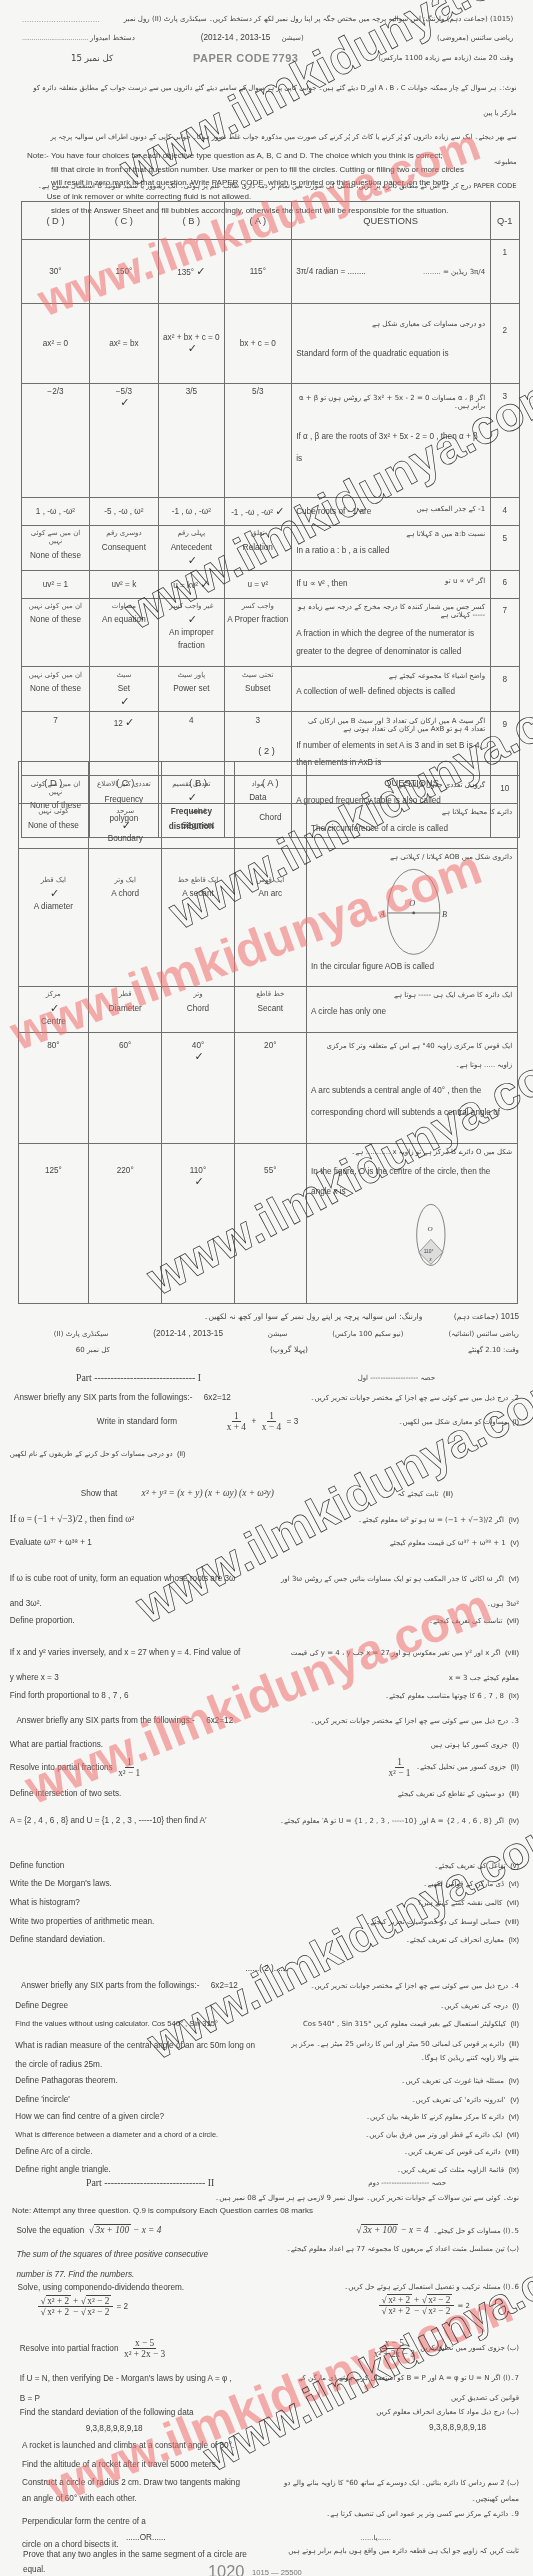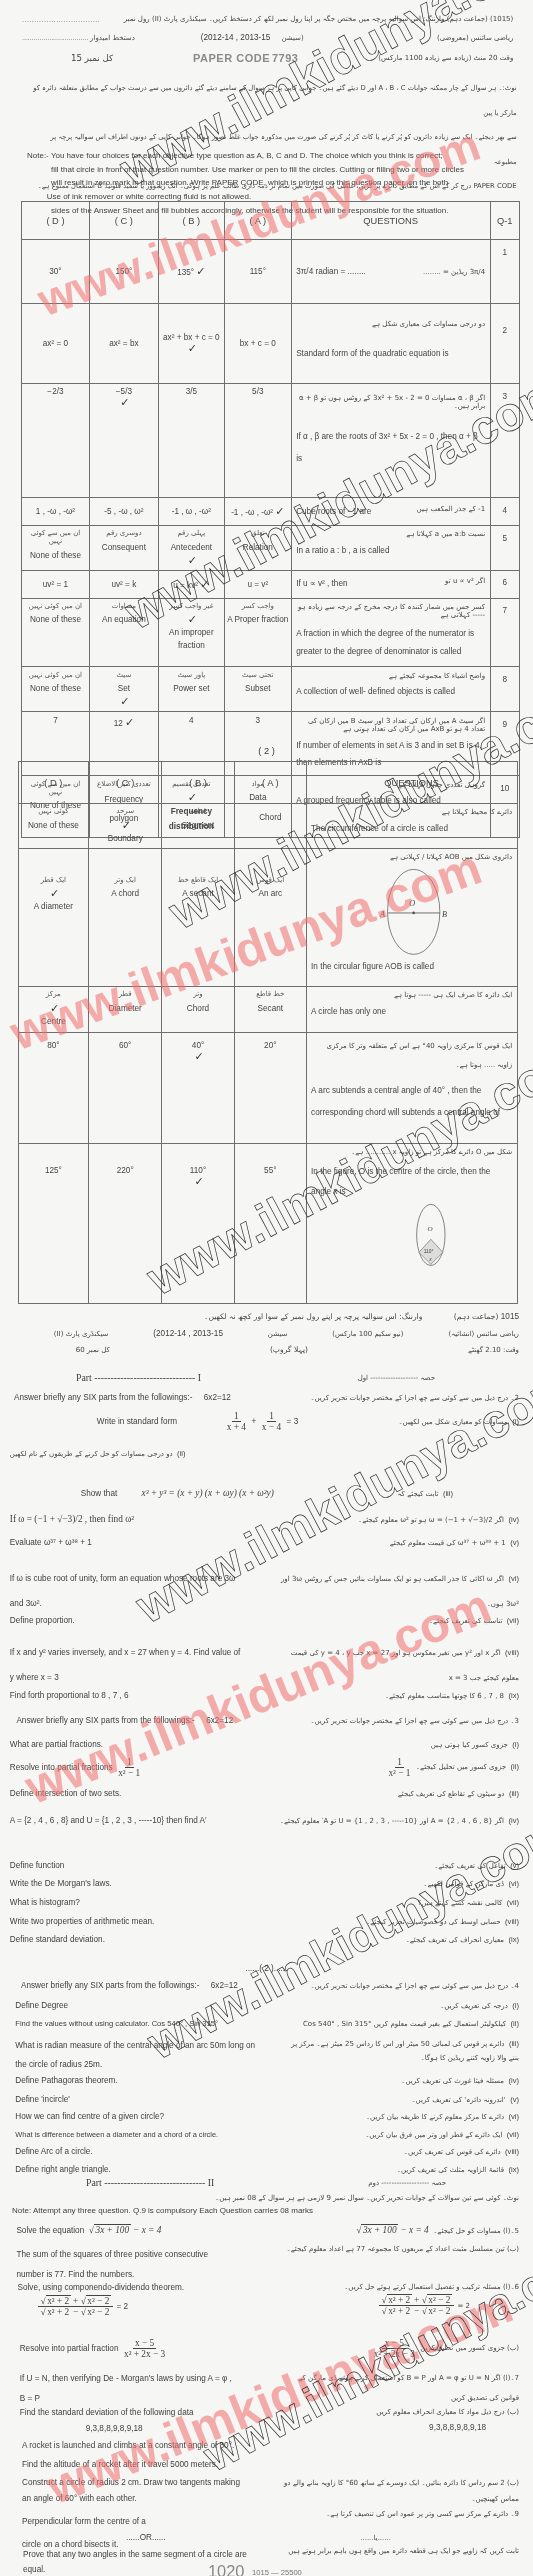--- a/index.html
+++ b/index.html
@@ -561,21 +561,21 @@
   </div>
   <div class="sub-row" style="top:2206px; left:12px;">
     <span class="left" style="font-size:8px;">Note: Attempt any three question. Q.9 is compulsory Each Question carries 08  marks</span>
   </div>
 
   <div class="sub-row" style="top:2225px; left:16.4px;">
     <span class="left"><span>Solve  the equation</span> &nbsp;<span class="math">√<span class="sqrt">3x + 100</span> − x = 4</span></span>
     <span class="right"><span>5۔(ا) مساوات کو حل کیجئے۔</span> &nbsp;<span class="math" style="direction:ltr; display:inline-block;">√<span class="sqrt">3x + 100</span> − x = 4</span></span>
   </div>
   <div class="sub-row" style="top:2245px; left:16.4px; align-items:flex-start;">
-    <span class="left" style="width:197px; line-height:19.7px;">The sum of the squares of three positive consecutive number is 77. Find the numbers.</span>
+    <span class="left" style="width:197px; line-height:19.7px;font-style:italic;">The sum of the squares of three positive consecutive number is 77. Find the numbers.</span>
     <span class="right">(ب) تین مسلسل مثبت اعداد کے مربعوں کا مجموعہ 77 ہے اعداد معلوم کیجئے۔</span>
   </div>
 
   <div class="sub-row" style="top:2283px; left:17.5px; align-items:flex-start;">
     <div class="left">
       <div>Solve, using componendo-dividendo  theorem.</div>
       <div style="margin:4.4px 0 0 19.7px; display:flex; align-items:center;">
         <span class="frac">
             <span class="num">√<span class="sqrt">x² + 2</span> + √<span class="sqrt">x² − 2</span></span>
             <span class="den">√<span class="sqrt">x² + 2</span> − √<span class="sqrt">x² − 2</span></span>

